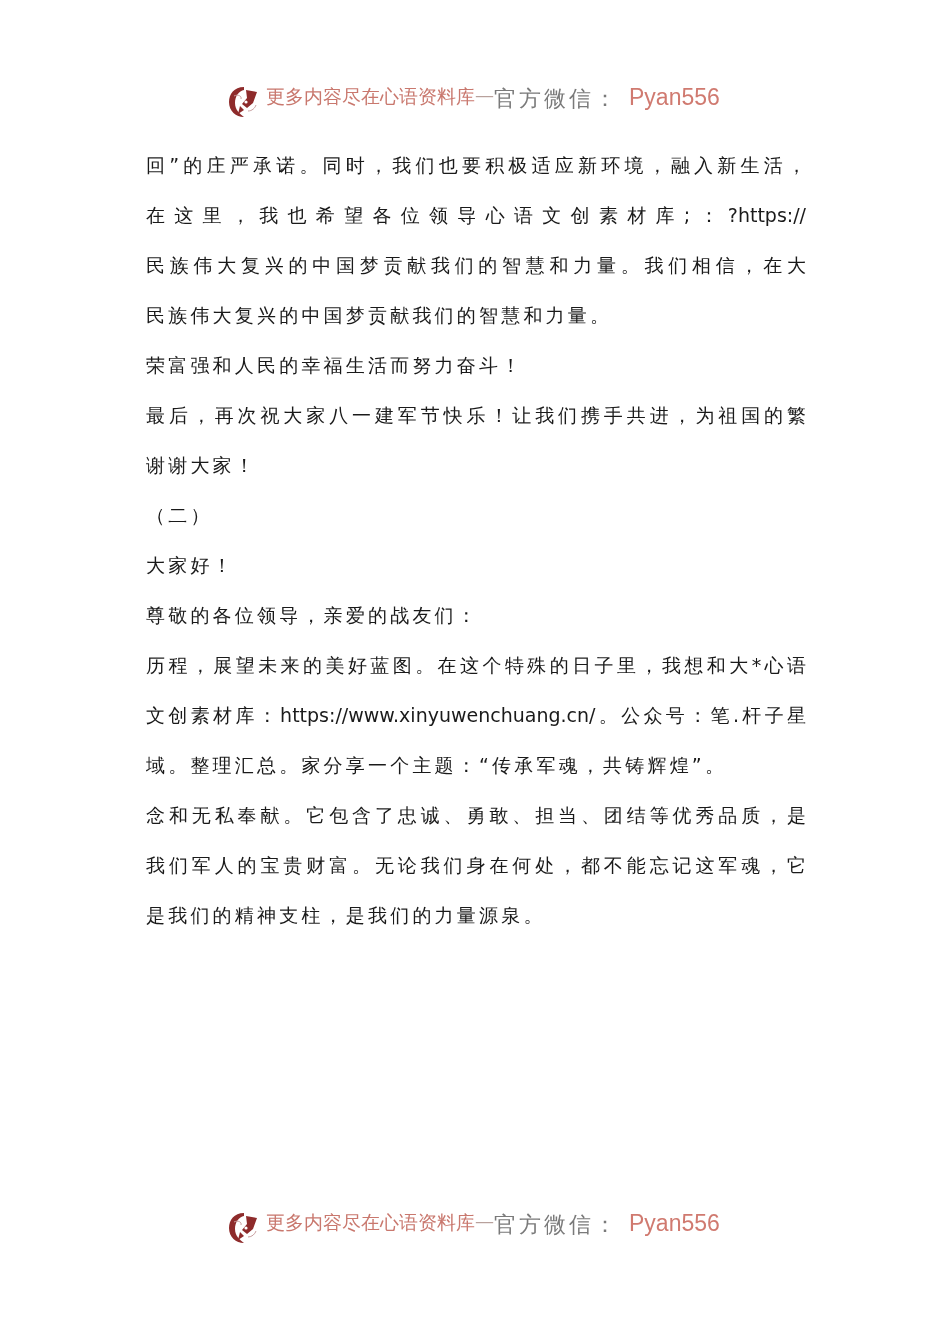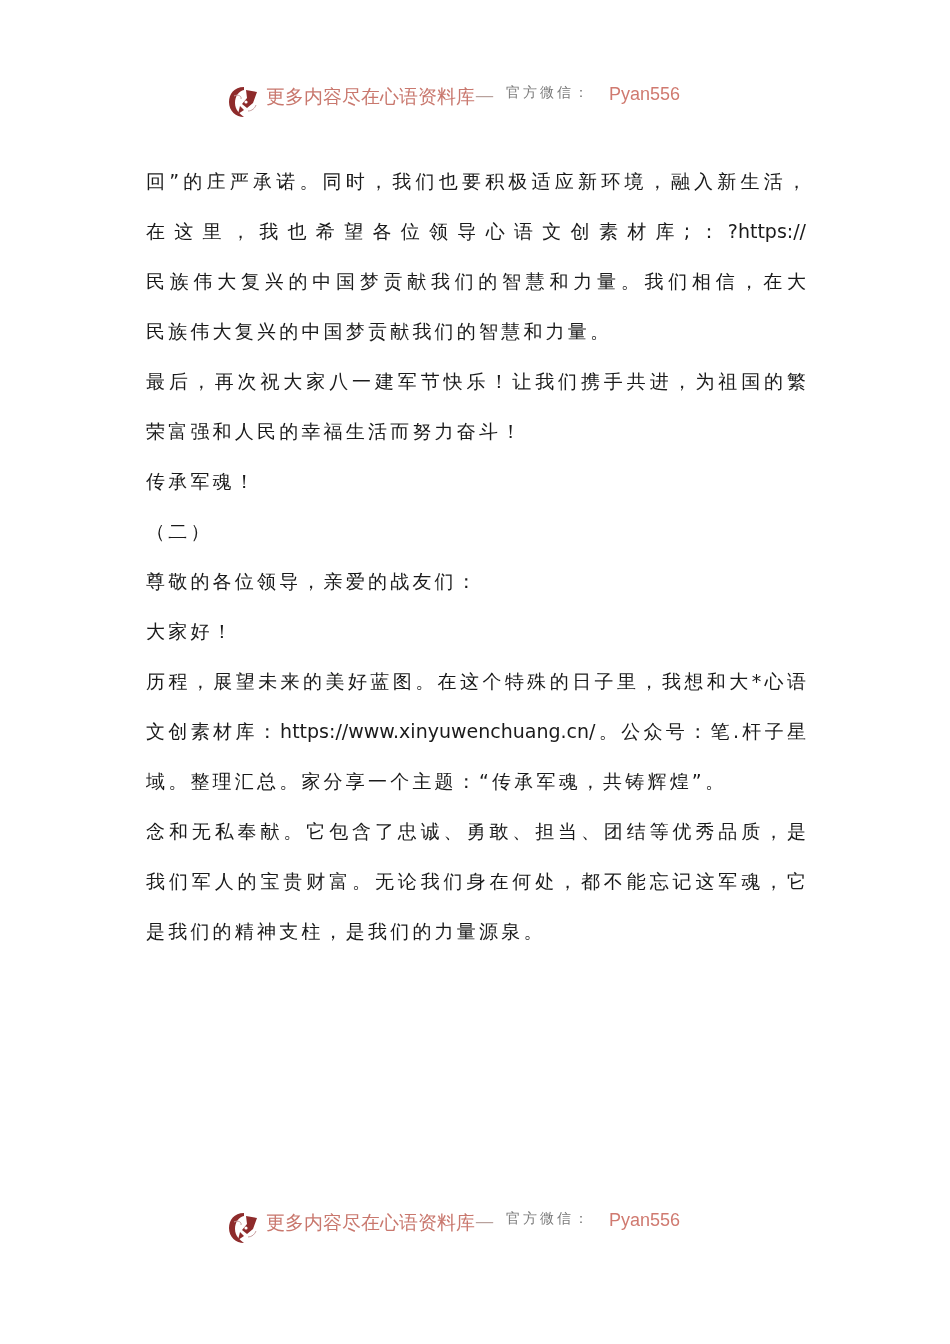--- a/index.html
+++ b/index.html
@@ -37,35 +37,34 @@
       font-size: 19px;
       letter-spacing: 0px;
     }
     .banner-dash {
       color: #b8a19c;
       font-size: 19px;
       font-family: "DejaVu Serif", serif;
     }
     .banner-gray {
       color: #7a7a7a;
-      font-size: 14px;
+      font-size: 22px;
       font-family: "DejaVu Serif", serif;
       letter-spacing: 3px;
-      margin-left: 12px;
     }
     .banner-id {
       color: #d07a70;
       font-family: "Liberation Sans", sans-serif;
-      font-size: 18px;
-      margin-left: 18px;
+      font-size: 23px;
+      margin-left: 10px;
     }
     .content {
       position: absolute;
       left: 146px;
-      top: 161px;
+      top: 145px;
       width: 660px;
     }
     .line {
       height: 50px;
       line-height: 40px;
       font-size: 19px;
       letter-spacing: 3.2px;
       white-space: nowrap;
       overflow: hidden;
     }
@@ -93,26 +92,26 @@
   <span class="banner-dash">—</span>
   <span class="banner-gray">官方微信：</span>
   <span class="banner-id">Pyan556</span>
 </div>
 
 <div class="content">
   <div class="line justify">回”的庄严承诺。同时，我们也要积极适应新环境，融入新生活，</div>
   <div class="line justify">在这里，我也希望各位领导心语文创素材库;：?https://</div>
   <div class="line justify">民族伟大复兴的中国梦贡献我们的智慧和力量。我们相信，在大</div>
   <div class="line">民族伟大复兴的中国梦贡献我们的智慧和力量。</div>
+  <div class="line">荣富强和人民的幸福生活而努力奋斗！</div>
   <div class="line justify">最后，再次祝大家八一建军节快乐！让我们携手共进，为祖国的繁</div>
-  <div class="line">荣富强和人民的幸福生活而努力奋斗！</div>
-  <div class="line">传承军魂！</div>
+  <div class="line">谢谢大家！</div>
   <div class="line">（二）</div>
+  <div class="line">大家好！</div>
   <div class="line">尊敬的各位领导，亲爱的战友们：</div>
-  <div class="line">大家好！</div>
   <div class="line justify">历程，展望未来的美好蓝图。在这个特殊的日子里，我想和大*心语</div>
   <div class="line justify">文创素材库：https://www.xinyuwenchuang.cn/。公众号：笔.杆子星</div>
   <div class="line">域。整理汇总。家分享一个主题：“传承军魂，共铸辉煌”。</div>
   <div class="line justify">念和无私奉献。它包含了忠诚、勇敢、担当、团结等优秀品质，是</div>
   <div class="line justify">我们军人的宝贵财富。无论我们身在何处，都不能忘记这军魂，它</div>
   <div class="line">是我们的精神支柱，是我们的力量源泉。</div>
 </div>
 
 <div class="banner bottom">
   <span class="logo">

